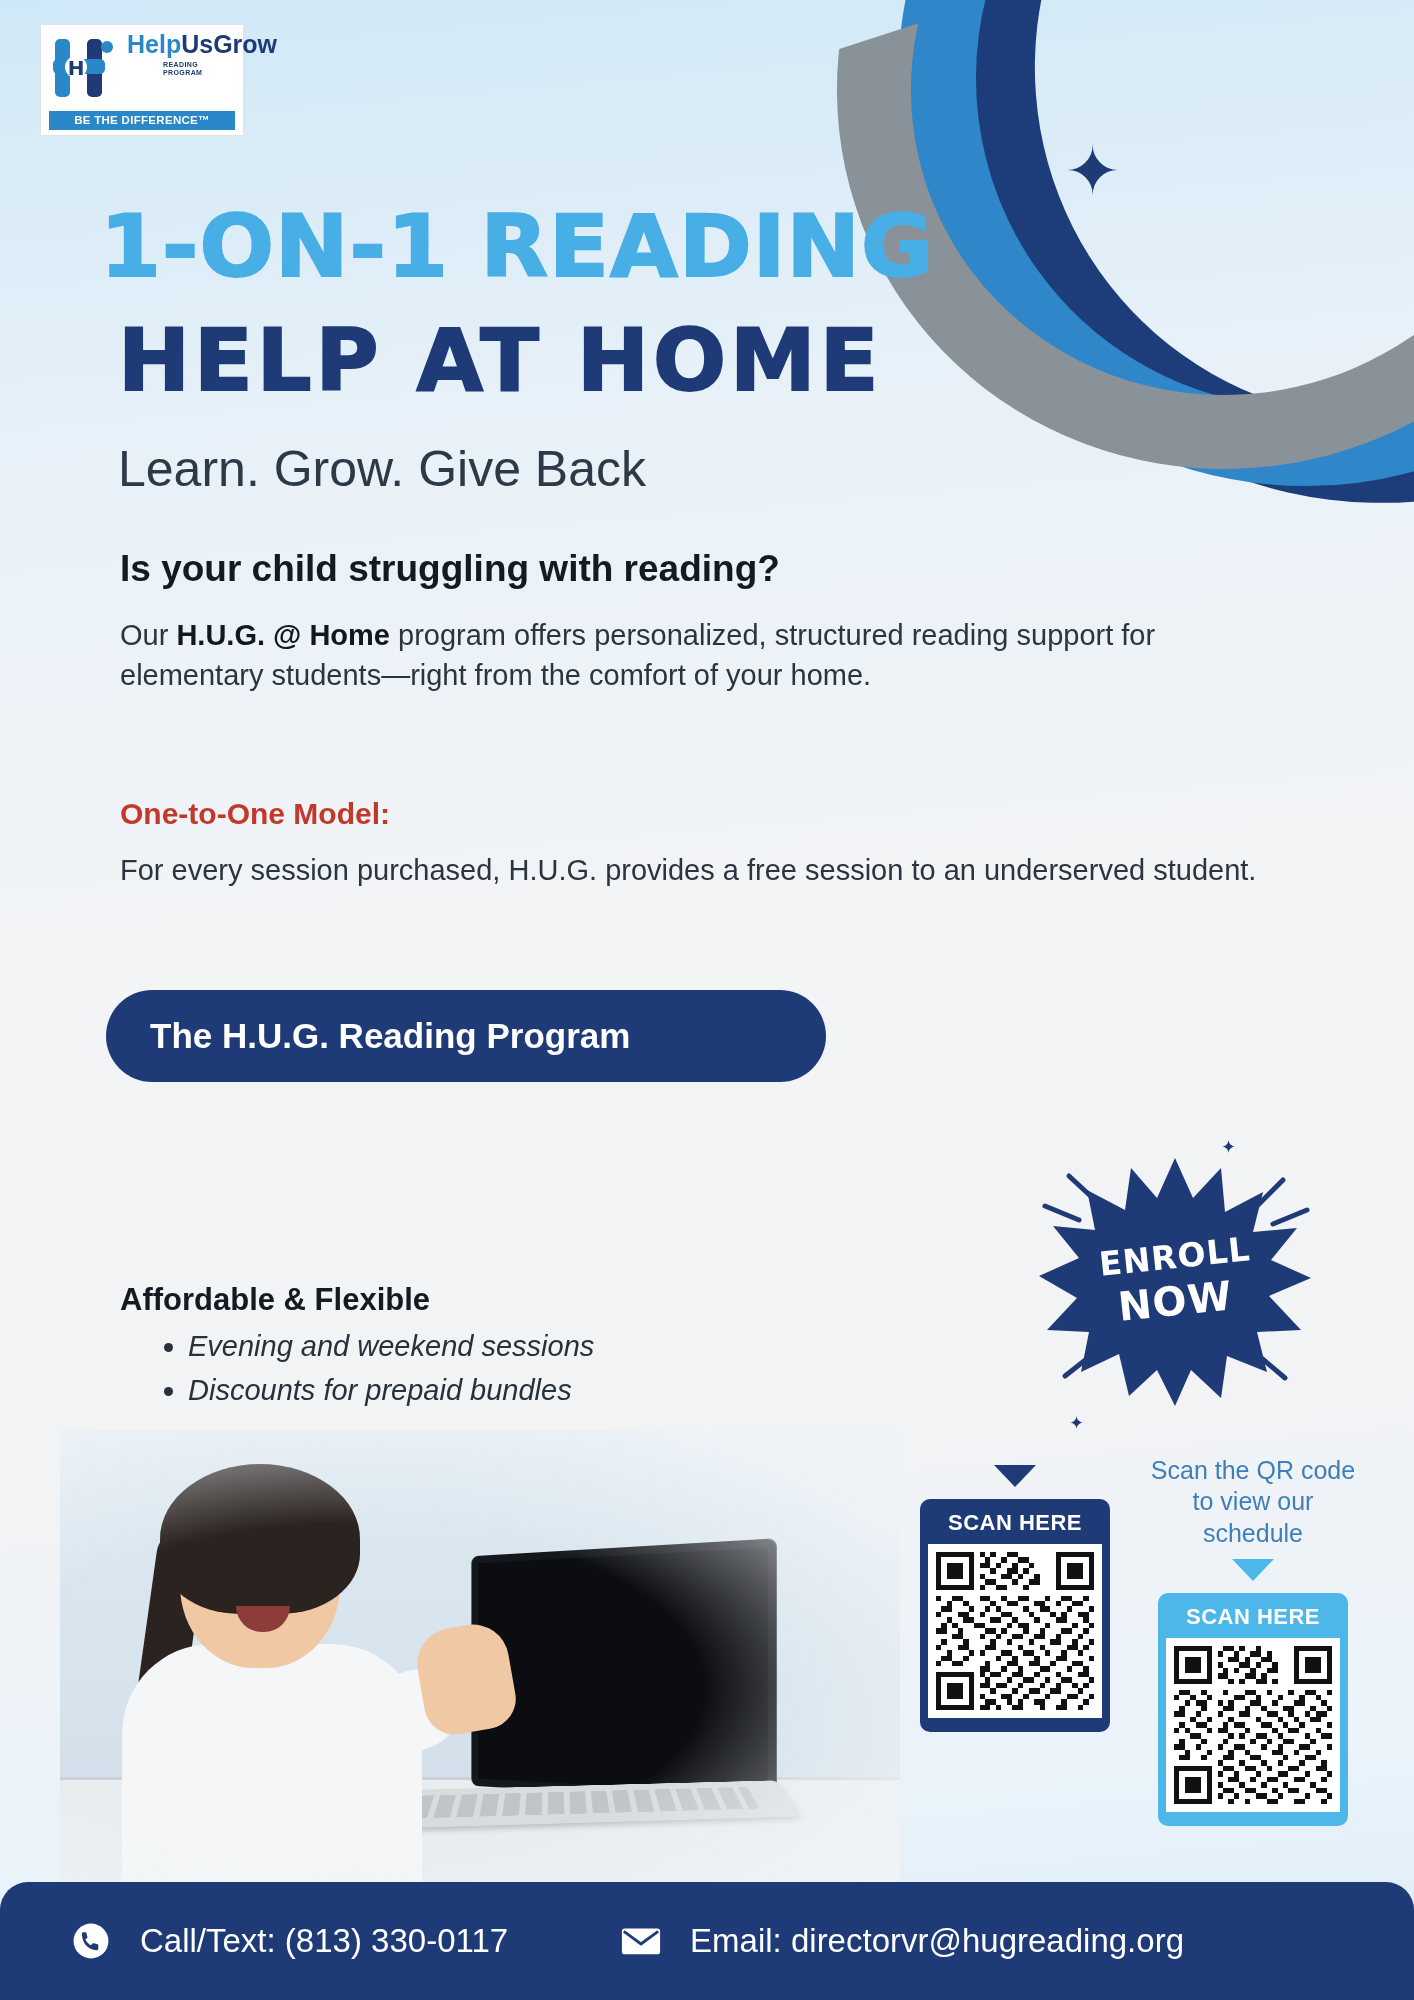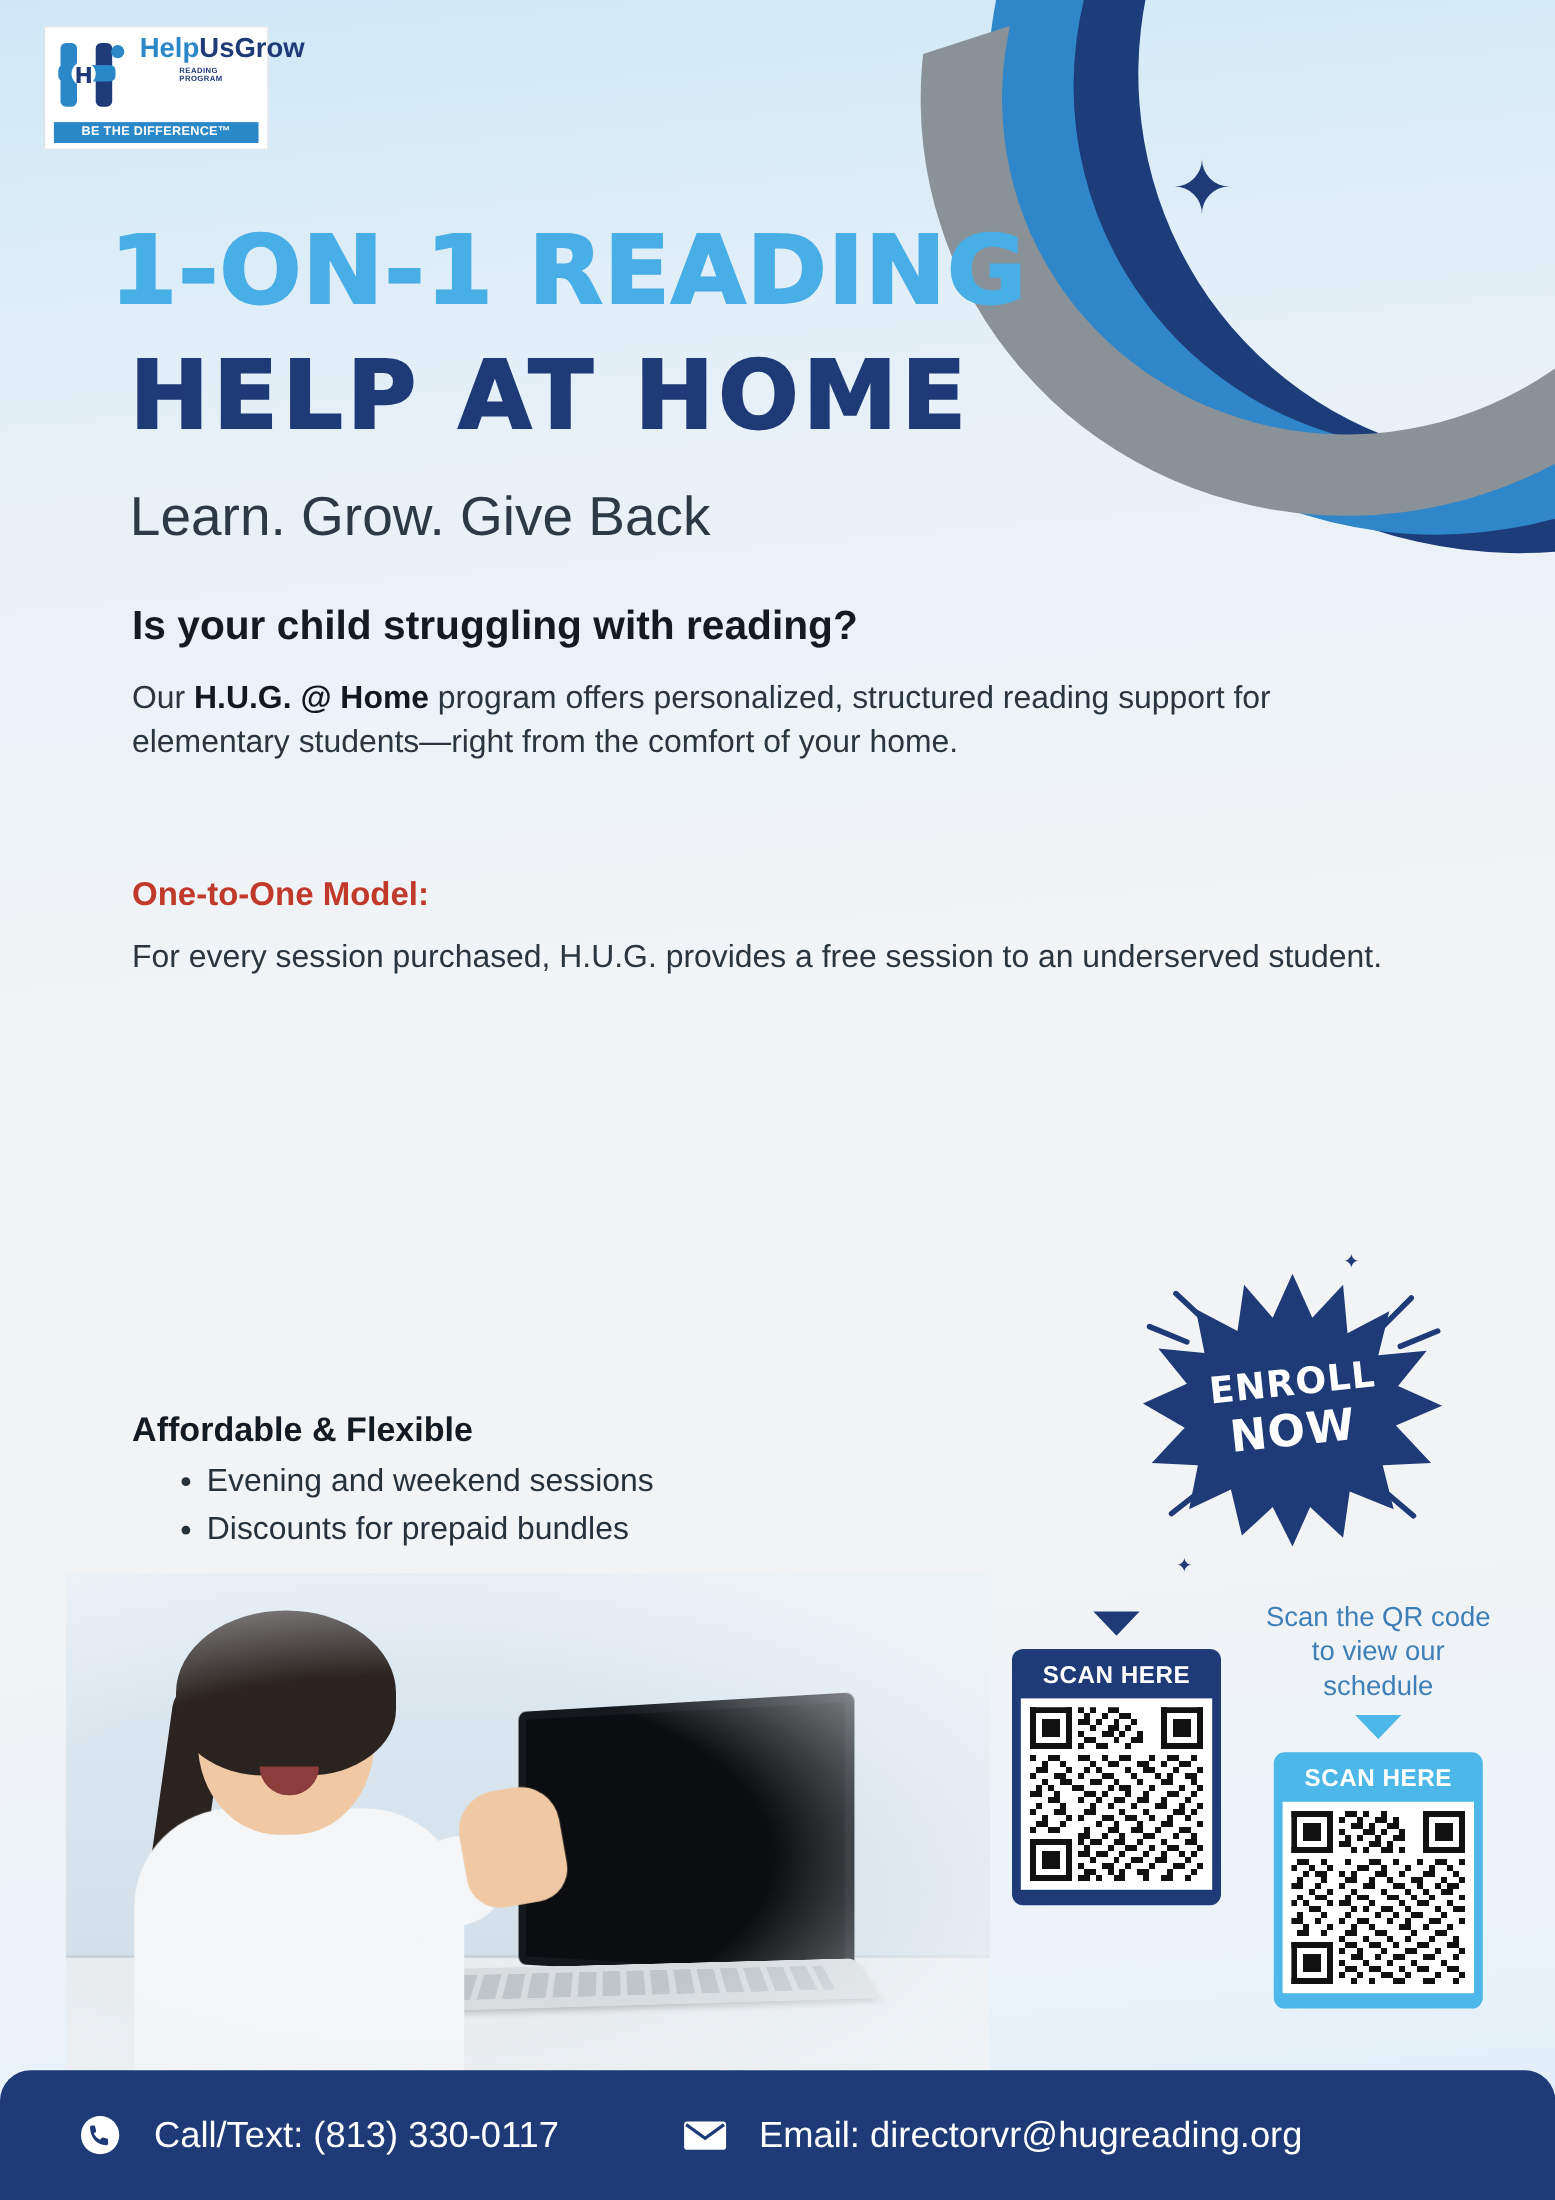--- a/index.html
+++ b/index.html
@@ -238,20 +238,21 @@
   }
   .list-2 {
     position: absolute;
     top: 1325px;
     left: 140px;
     margin: 0;
     padding-left: 48px;
     color: #26313c;
     font-size: 29px;
     line-height: 1.5;
+    font-style: italic;
   }
 
   
   .burst {
     position: absolute;
     top: 1150px;
     left: 1035px;
     width: 280px;
     height: 260px;
   }
@@ -532,20 +533,23 @@
   <div class="title-1">1-ON-1 READING</div>
   <div class="title-2">HELP AT HOME</div>
   <div class="subtitle">Learn. Grow. Give Back</div>
 
   <div class="q-head">Is your child struggling with reading?</div>
   <div class="para-1"><span>Our </span><b>H.U.G. @ Home</b><span> program offers personalized, structured reading support for elementary students—right from the comfort of your home.</span></div>
 
   <div class="oto-head">One-to-One Model:</div>
   <div class="para-2">For every session purchased, H.U.G. provides a free session to an underserved student.</div>
 
+  <div class="pill">
+    <span class="pill-label">The H.U.G. Reading Program</span>
+  </div>
 
 
   <div class="aff-head">Affordable &amp; Flexible</div>
   <ul class="list-2">
     <li>Evening and weekend sessions</li>
     <li>Discounts for prepaid bundles</li>
   </ul>
 
   <div class="burst">
     <svg width="280" height="260" viewBox="0 0 280 260">

